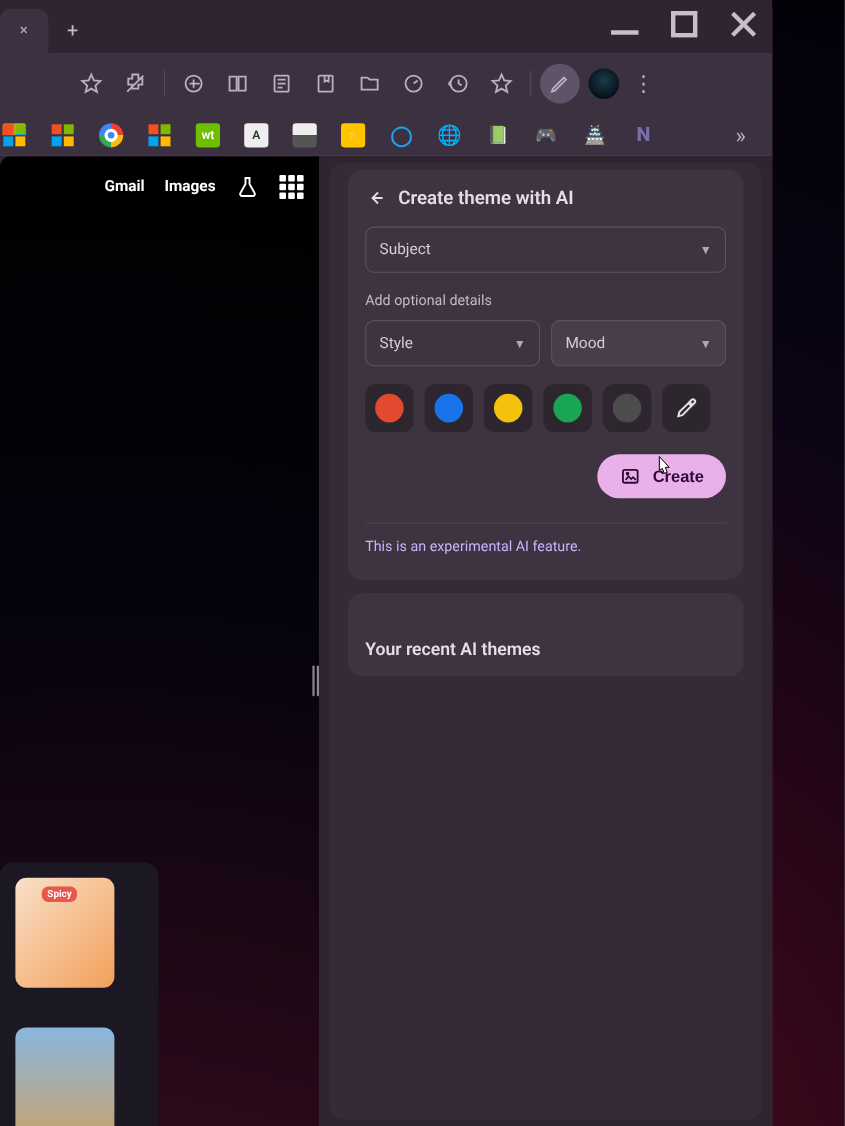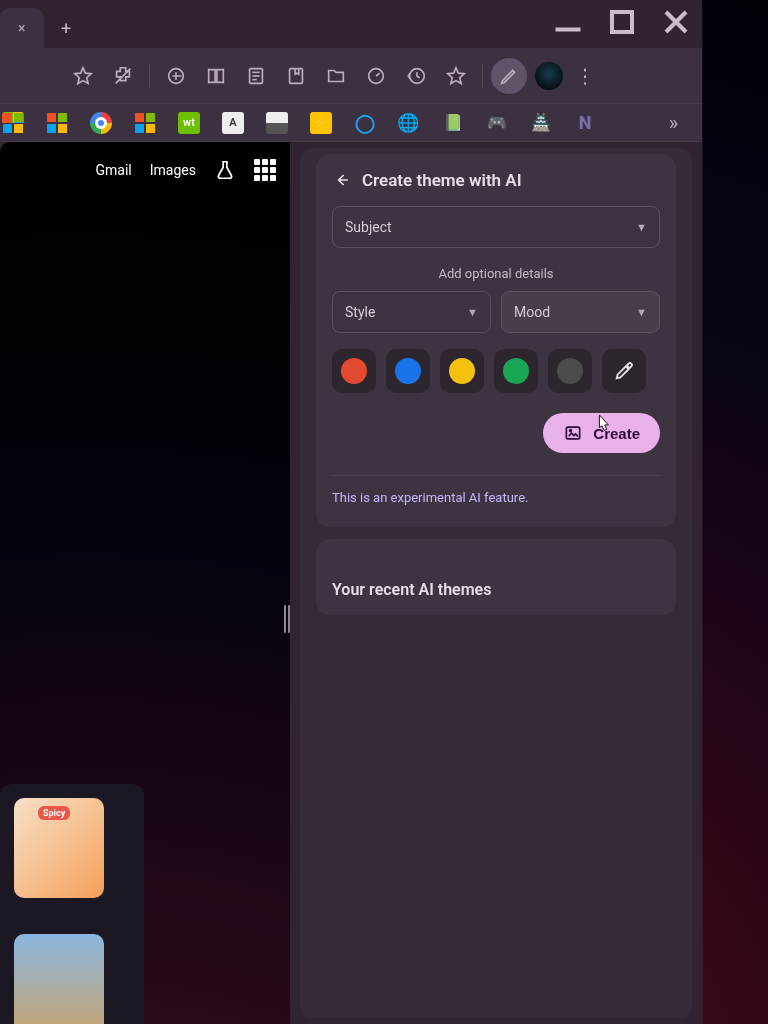--- a/index.html
+++ b/index.html
@@ -142,20 +142,21 @@
   .ntp-top {
     position: relative;
     height: 55px;
     display:flex;
     align-items:center;
     justify-content:flex-end;
     gap: 18px;
     padding-right: 14px;
     color:#fff;
     font-size: 14px;
+    font-weight: bold;
   }
   .ntp-top a { color:#fff; text-decoration:none; cursor:pointer; }
   .ntp-top svg { width:22px; height:22px; stroke:#fff; fill:none; stroke-width:1.9; cursor:pointer; }
   .ntp-apps {
     width:22px; height:22px;
     display:grid; grid-template-columns:repeat(3,1fr); grid-template-rows:repeat(3,1fr);
     gap:2px; cursor:pointer;
   }
   .ntp-apps span{ background:#fff; border-radius:1px; }
 
@@ -215,21 +216,21 @@
     background: transparent;
     border: 1px solid #5d5161;
     border-radius: 8px;
     display:flex; align-items:center; justify-content:space-between;
     padding: 0 12px;
     color:#d6cbd6;
     cursor:pointer;
     font-size:14px;
   }
   .select .chev { font-size:11px; color:#b4a7b4; }
-  .sub-label { color:#c4b9c4; font-size:13px; margin: 18px 0 10px; text-align: center; }
+  .sub-label { color:#c4b9c4; font-size:13px; margin: 18px 0 10px; }
   .row { display:flex; gap:10px; }
   .row .select { flex:1; }
   .row .select.hover { background: rgba(255,255,255,0.05); }
 
   .swatches { display:flex; gap:10px; margin-top:16px; }
   .swatch {
     width:44px; height:44px; border-radius:10px;
     background:#2d262f;
     display:flex; align-items:center; justify-content:center;
     cursor:pointer;

